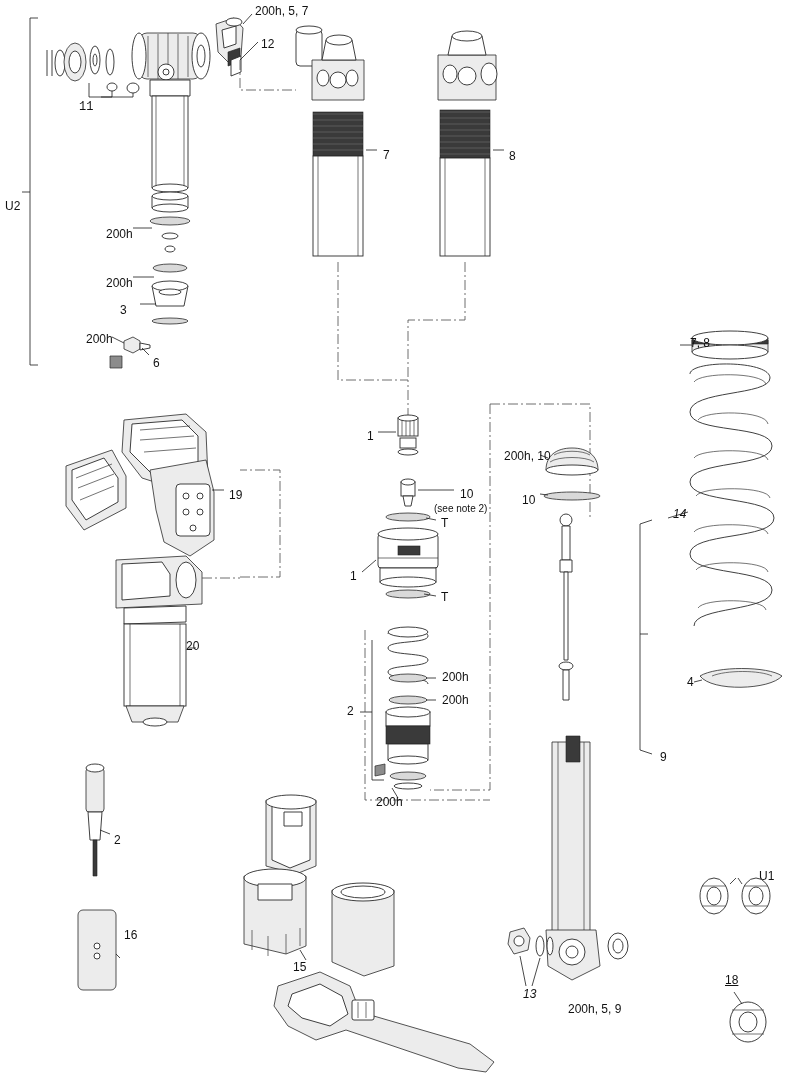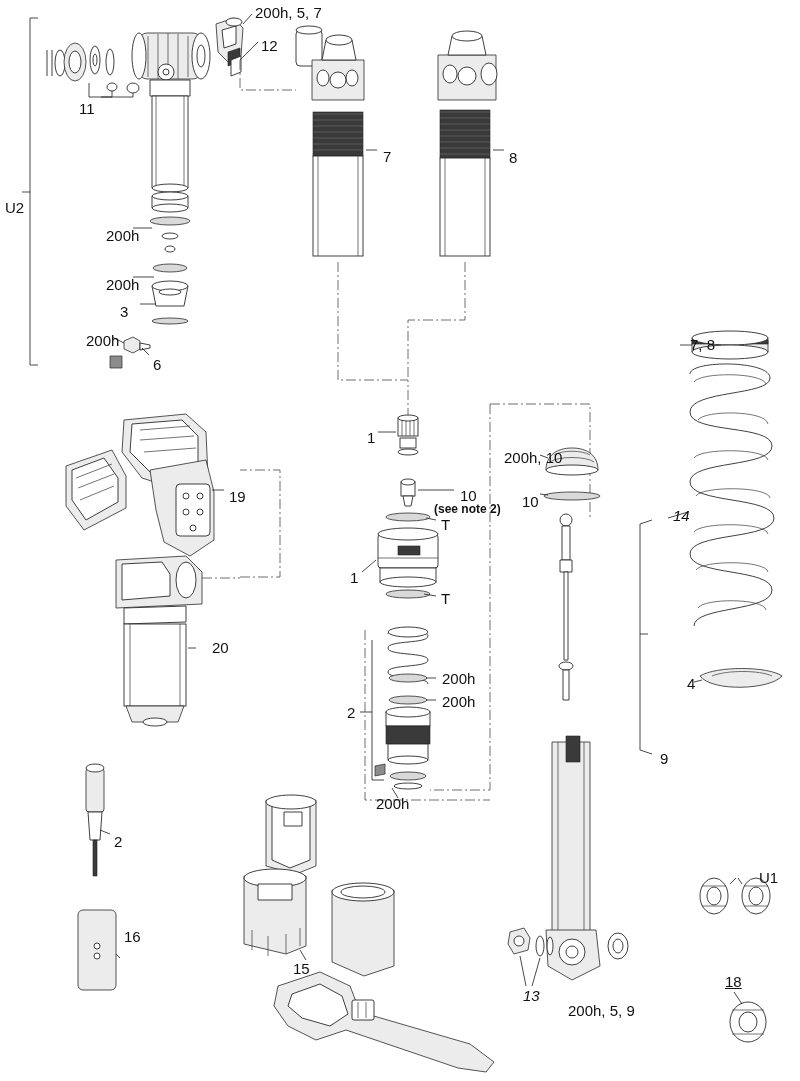--- a/index.html
+++ b/index.html
@@ -20,28 +20,27 @@
   #sheet svg.art {
     position: absolute;
     left: 0;
     top: 0;
     width: 800px;
     height: 1081px;
   }
   .label {
     position: absolute;
     font-family: "Liberation Sans", sans-serif;
-    font-size: 15px;
+    font-size: 12px;
     color: #111111;
     white-space: pre;
     line-height: 1.12;
   }
   .label.small {
-    font-size: 12px;
-    font-weight: bold;
+    font-size: 10px;
   }
   
   .ln   { fill: none; stroke: #2a2a2a; stroke-width: 0.9; }
   .ln2  { fill: none; stroke: #3a3a3a; stroke-width: 0.7; }
   .lnl  { fill: none; stroke: #6b6b6b; stroke-width: 0.7; }
   .leader { fill: none; stroke: #1b1b1b; stroke-width: 0.8; }
   .dash { fill: none; stroke: #4a4a4a; stroke-width: 0.8; stroke-dasharray: 10 3 2 3; }
   .fillw { fill: #ffffff; stroke: #2a2a2a; stroke-width: 0.9; }
   .fillg { fill: #d9d9d9; stroke: #2a2a2a; stroke-width: 0.8; }
   .fillg2 { fill: #ececec; stroke: #2a2a2a; stroke-width: 0.8; }
@@ -340,40 +339,40 @@
       <ellipse class="fillw" cx="748" cy="1022" rx="9" ry="10"></ellipse>
       <path class="ln2" d="M732 1010 L764 1010 M732 1034 L764 1034"></path>
       <path class="leader" d="M734 992 L742 1004"></path>
     </g>
 
   </svg>
 
   <div class="label" style="left:5px;  top:200px;">U2</div>
   <div class="label" style="left:255px; top:5px;">200h, 5, 7</div>
   <div class="label" style="left:261px; top:38px;">12</div>
-  <div class="label" style="left:79px;  top:101px;">11</div>
+  <div class="label" style="left:79px;  top:101px;font-family:Liberation Mono, monospace;">11</div>
   <div class="label" style="left:383px; top:149px;">7</div>
   <div class="label" style="left:509px; top:150px;">8</div>
   <div class="label" style="left:106px; top:228px;">200h</div>
   <div class="label" style="left:106px; top:277px;">200h</div>
   <div class="label" style="left:120px; top:304px;">3</div>
   <div class="label" style="left:86px;  top:333px;">200h</div>
   <div class="label" style="left:153px; top:357px;">6</div>
   <div class="label" style="left:690px; top:337px;">7, 8</div>
   <div class="label" style="left:367px; top:430px;">1</div>
   <div class="label" style="left:504px; top:450px;">200h, 10</div>
   <div class="label" style="left:460px; top:488px;">10</div>
   <div class="label small" style="left:434px; top:503px;">(see note 2)</div>
   <div class="label" style="left:522px; top:494px;">10</div>
   <div class="label" style="left:441px; top:517px;">T</div>
   <div class="label" style="left:229px; top:489px;">19</div>
   <div class="label" style="left:673px; top:508px;font-style:italic;">14</div>
   <div class="label" style="left:350px; top:570px;">1</div>
   <div class="label" style="left:441px; top:591px;">T</div>
-  <div class="label" style="left:186px; top:640px;padding-left:26px;">20</div>
+  <div class="label" style="left:186px; top:640px;">20</div>
   <div class="label" style="left:442px; top:671px;">200h</div>
   <div class="label" style="left:687px; top:676px;">4</div>
   <div class="label" style="left:442px; top:694px;">200h</div>
   <div class="label" style="left:347px; top:705px;">2</div>
   <div class="label" style="left:660px; top:751px;">9</div>
   <div class="label" style="left:376px; top:796px;">200h</div>
   <div class="label" style="left:114px; top:834px;">2</div>
   <div class="label" style="left:735px; top:870px;padding-left:24px;">U1</div>
   <div class="label" style="left:124px; top:929px;">16</div>
   <div class="label" style="left:293px; top:961px;">15</div>

